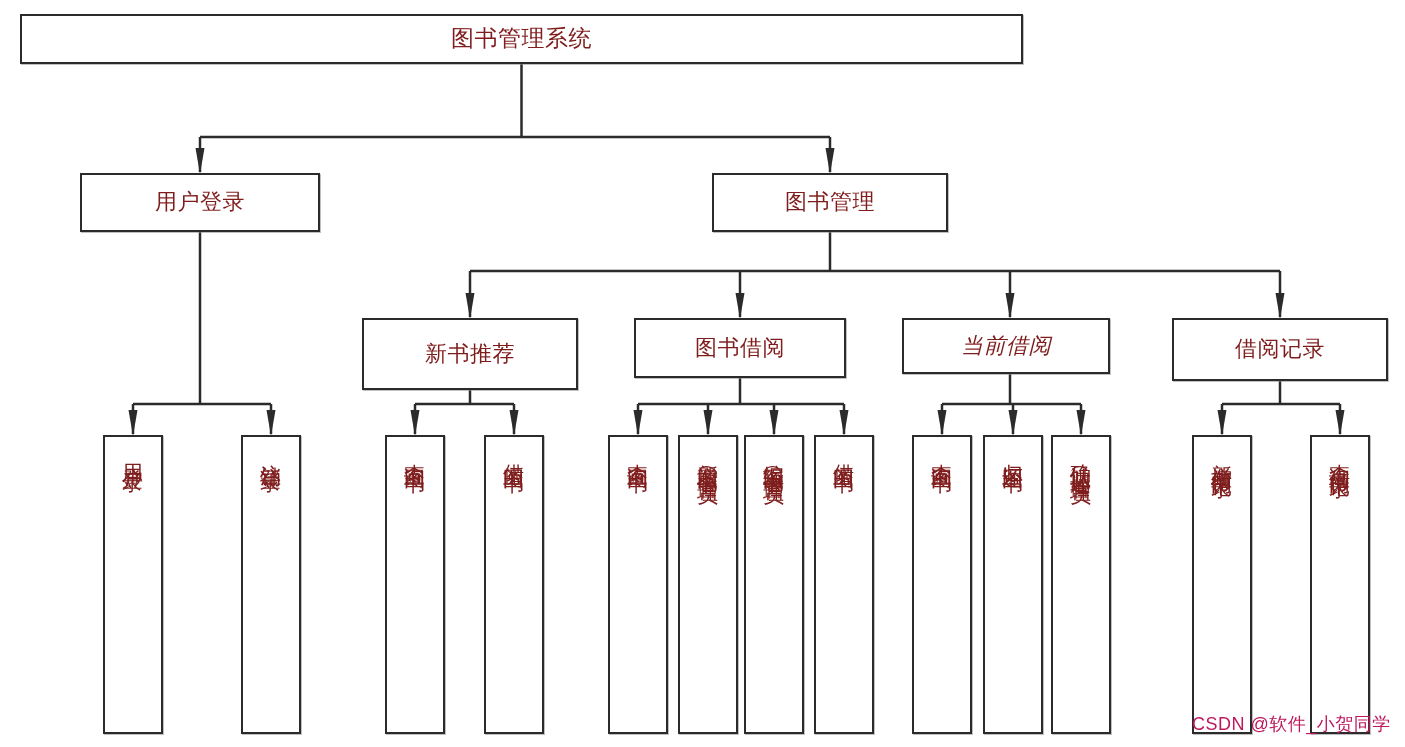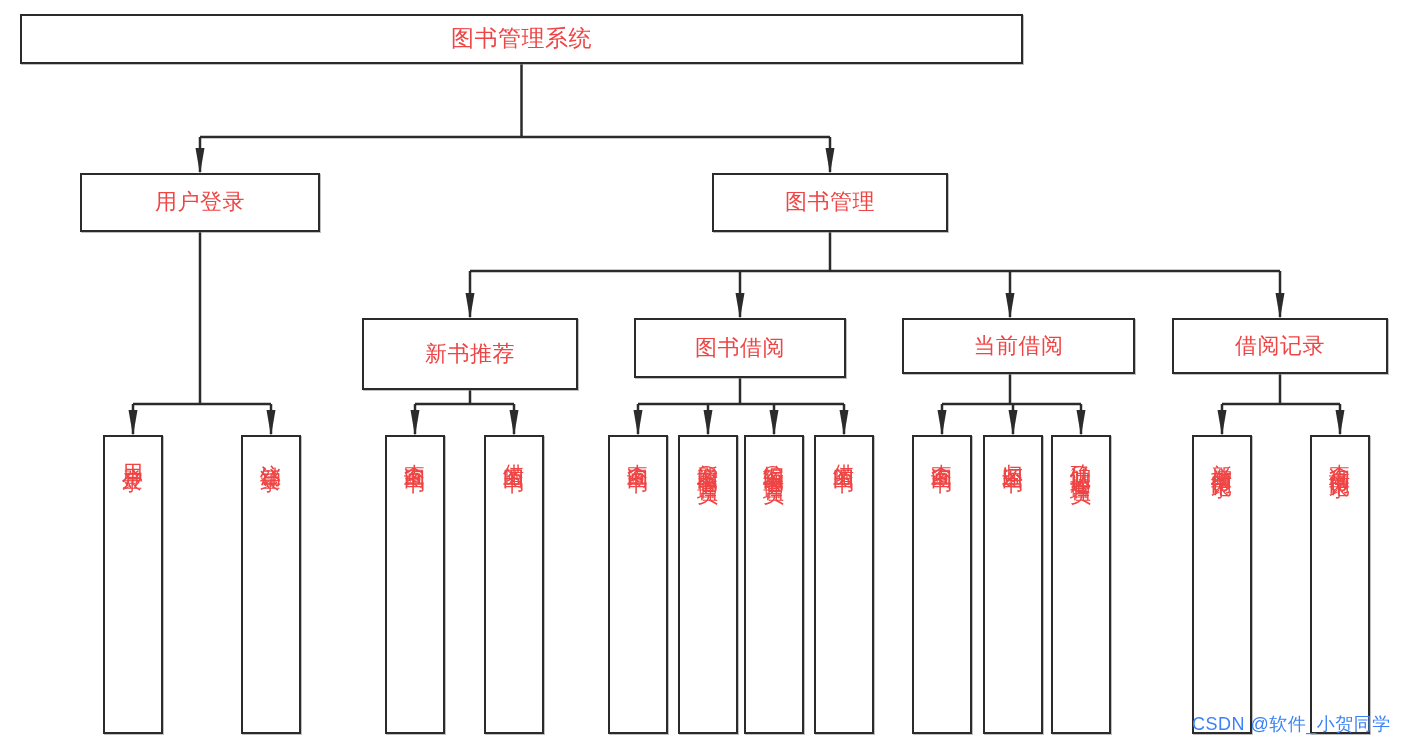--- a/index.html
+++ b/index.html
@@ -12,21 +12,21 @@
   }
   #canvas{position:absolute;left:0;top:0;width:1405px;height:747px;}
   .node{
     position:absolute;
     box-sizing:border-box;
     border:2.5px solid #2b2b2b;
     background:#ffffff;
     display:flex;
     align-items:center;
     justify-content:center;
-    color:#ef4444;
+    color:#7f1d1d;
     box-shadow:1px 1px 0 rgba(140,140,140,0.55);
   }
   .node .lbl{
     display:block;
     text-align:center;
     letter-spacing:0.5px;
     line-height:1.12;
     white-space:nowrap;
   }
   .node.h .lbl{font-size:22px;}
@@ -41,21 +41,21 @@
     font-size:21px;
     letter-spacing:3px;
     line-height:1.0;
     white-space:nowrap;
     -webkit-text-orientation:upright;
   }
   .watermark{
     position:absolute;
     left:1192px;top:712px;
     font-size:18px;
-    color:#3b82f6;
+    color:#be185d;
     white-space:nowrap;
     font-family:"Liberation Sans","DejaVu Sans",sans-serif;
     letter-spacing:0.5px;
   }
   svg{position:absolute;left:0;top:0;pointer-events:none;}
 </style>
 </head>
 <body>
 
 <div id="canvas">
@@ -122,24 +122,24 @@
       </div>
       <div class="node h" style="left: 712px; top: 173px; width: 236px; height: 59px; justify-content: center;">
         <span class="lbl">图书管理</span>
       </div>
       <div class="node h" style="left: 362px; top: 318px; width: 216px; height: 72px;">
         <span class="lbl">新书推荐</span>
       </div>
       <div class="node h" style="left: 634px; top: 318px; width: 212px; height: 60px;">
         <span class="lbl">图书借阅</span>
       </div>
-      <div class="node h" style="left: 902px; top: 318px; width: 233px; height: 56px;">
+      <div class="node h" style="left: 902px; top: 318px; width: 208px; height: 56px; font-style: italic;">
         <span class="lbl">当前借阅</span>
       </div>
-      <div class="node h" style="left: 1172px; top: 318px; width: 216px; height: 56px;">
+      <div class="node h" style="left: 1172px; top: 318px; width: 216px; height: 63px;">
         <span class="lbl">借阅记录</span>
       </div>
       <div class="node v" style="left: 103px; top: 435px; width: 60px; height: 299px;">
         <span class="lbl">用户登录</span>
       </div>
       <div class="node v" style="left: 241px; top: 435px; width: 60px; height: 299px;">
         <span class="lbl">注销登录</span>
       </div>
       <div class="node v" style="left: 385px; top: 435px; width: 60px; height: 299px;">
         <span class="lbl">查询图书</span>

